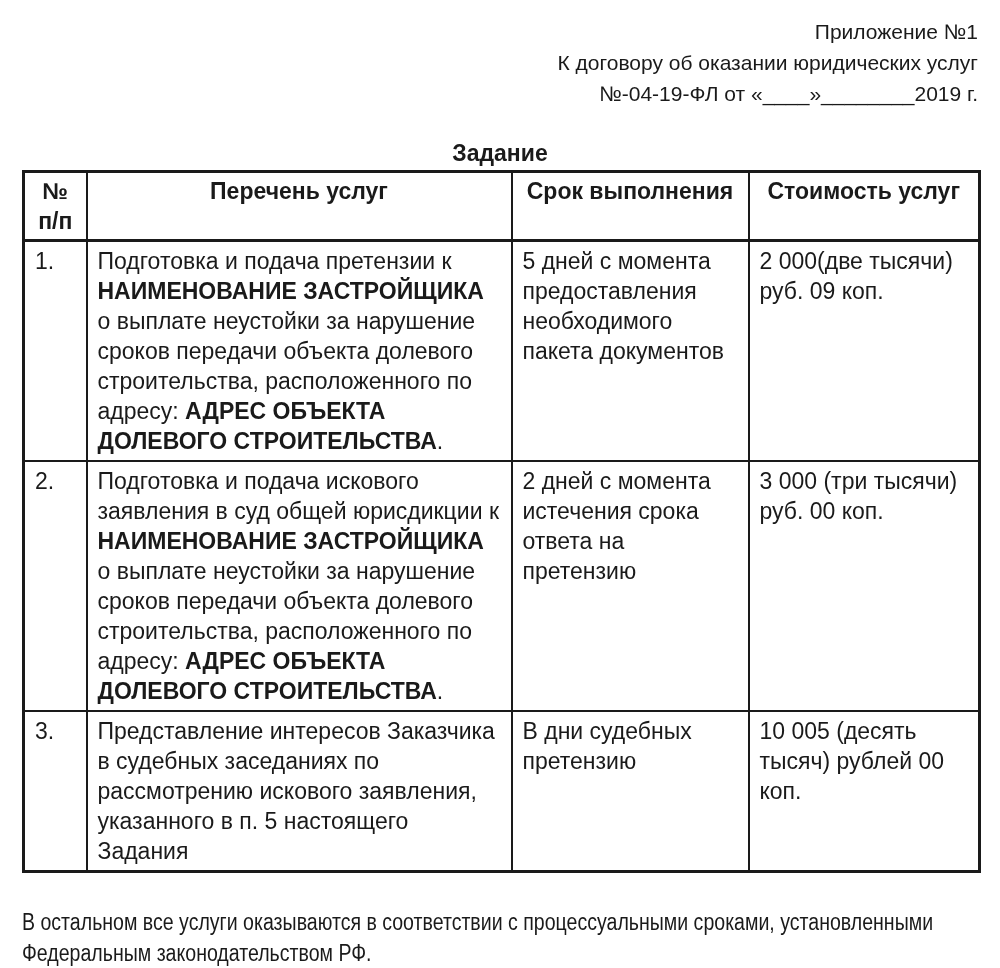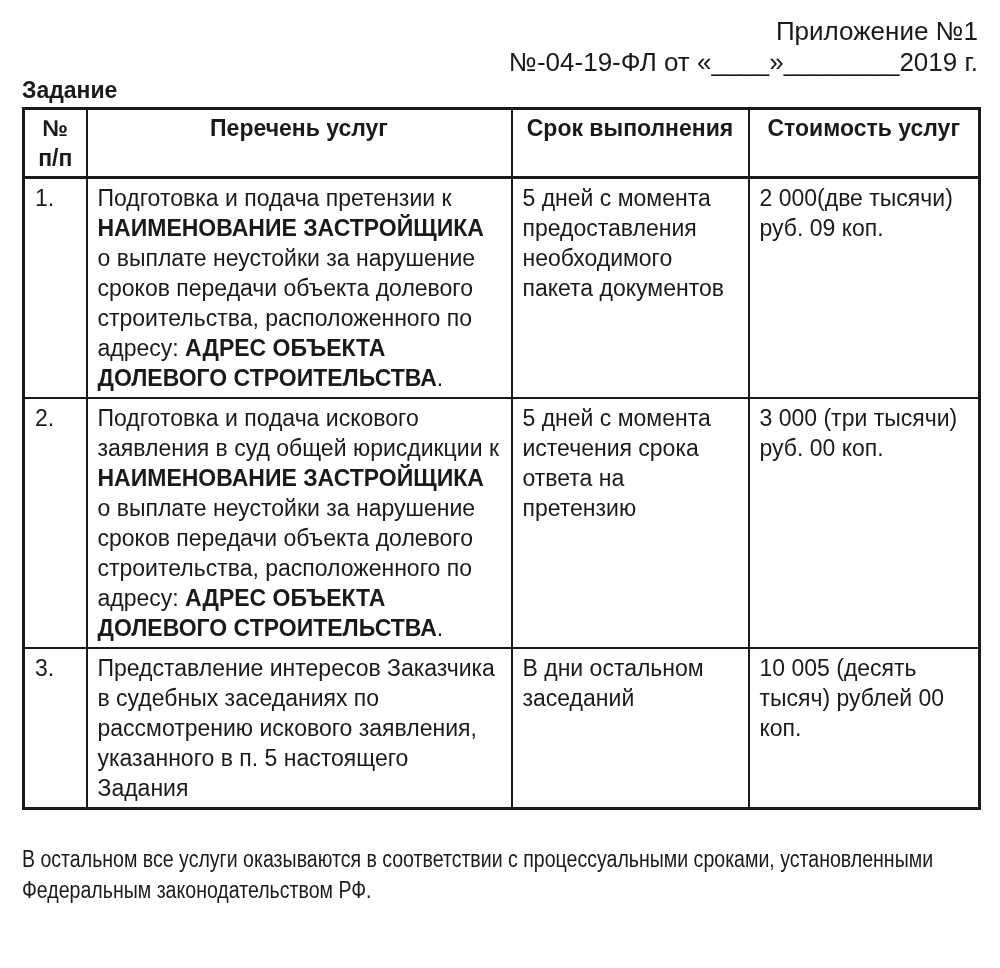--- a/index.html
+++ b/index.html
@@ -13,28 +13,29 @@
     height: 968px;
     box-sizing: border-box;
     padding: 16px 22px 0 22px;
     background: #ffffff;
     color: #1a1a1a;
     font-family: "Liberation Sans", "DejaVu Sans", sans-serif;
     overflow: hidden;
   }
   .doc-header {
     text-align: right;
-    font-size: 26px;
+    font-size: 21px;
     line-height: 31px;
   }
   .table-title {
-    text-align: left;
+    text-align: center;
     font-weight: bold;
     font-size: 23px;
     line-height: 24px;
+    margin-top: 32px;
     margin-bottom: 5px;
   }
   table.task-table {
     width: 956px;
     table-layout: fixed;
     border-collapse: collapse;
     border: 3px solid #1a1a1a;
     font-size: 23px;
   }
   table.task-table th,
@@ -71,20 +72,21 @@
   }
   .footer-p1 { margin: 34px 0 0 0; }
 </style>
 </head>
 <body>
 
 <div class="page">
 
   <div class="doc-header">
     <div>Приложение №1</div>
+    <div>К договору об оказании юридических услуг</div>
     <div>№-04-19-ФЛ от «____»________2019 г.</div>
   </div>
 
   <div class="table-title">Задание</div>
 
   <table class="task-table">
     <colgroup>
       <col style="width:63px">
       <col style="width:425px">
       <col style="width:237px">
@@ -104,27 +106,27 @@
     <tbody>
       <tr style="height:215px">
         <td class="cell-num">1.</td>
         <td class="cell-services"><span>Подготовка и подача претензии к </span><span class="b">НАИМЕНОВАНИЕ ЗАСТРОЙЩИКА</span><span> о выплате неустойки за нарушение сроков передачи объекта долевого строительства, расположенного по адресу: </span><span class="b">АДРЕС ОБЪЕКТА ДОЛЕВОГО СТРОИТЕЛЬСТВА</span><span>.</span></td>
         <td class="cell-term">5 дней с момента предоставления необходимого пакета документов</td>
         <td class="cell-cost">2 000(две тысячи) руб. 09 коп.</td>
       </tr>
       <tr style="height:240px">
         <td class="cell-num">2.</td>
         <td class="cell-services"><span>Подготовка и подача искового заявления в суд общей юрисдикции к </span><span class="b">НАИМЕНОВАНИЕ ЗАСТРОЙЩИКА</span><span> о выплате неустойки за нарушение сроков передачи объекта долевого строительства, расположенного по адресу: </span><span class="b">АДРЕС ОБЪЕКТА ДОЛЕВОГО СТРОИТЕЛЬСТВА</span><span>.</span></td>
-        <td class="cell-term">5 дней с момента истечения срока ответа на претензию</td>
+        <td class="cell-term">2 дней с момента истечения срока ответа на претензию</td>
         <td class="cell-cost">3 000 (три тысячи) руб. 00 коп.</td>
       </tr>
       <tr style="height:121px">
         <td class="cell-num">3.</td>
         <td class="cell-services"><span>Представление интересов Заказчика в судебных заседаниях по рассмотрению искового заявления, указанного в п. 5 настоящего Задания</span></td>
-        <td class="cell-term">В дни остальном заседаний</td>
+        <td class="cell-term">В дни судебных претензию</td>
         <td class="cell-cost">10 005 (десять тысяч) рублей 00 коп.</td>
       </tr>
     </tbody>
   </table>
 
   <p class="footer-p footer-p1">В остальном все услуги оказываются в соответствии с процессуальными сроками, установленными Федеральным законодательством РФ.</p>
 
 </div>
 
 </body></html>

